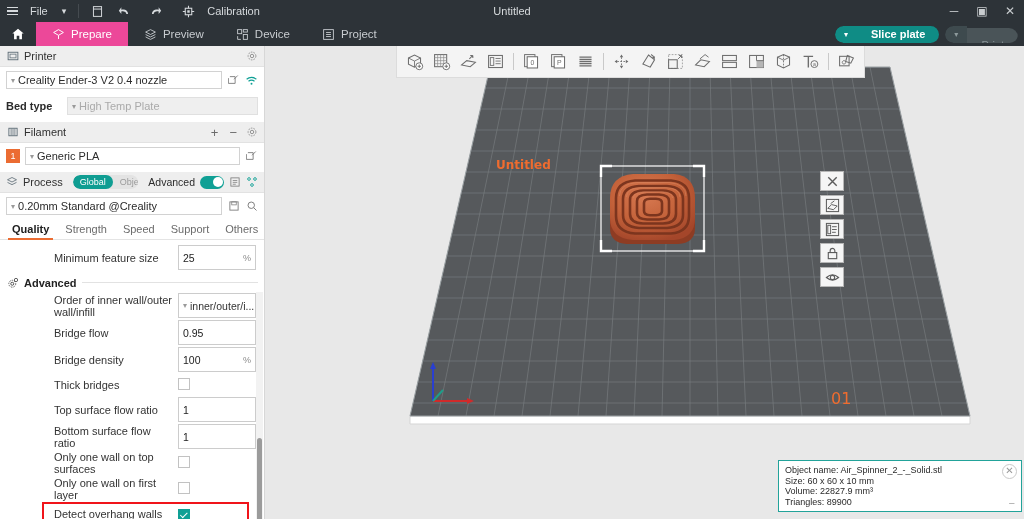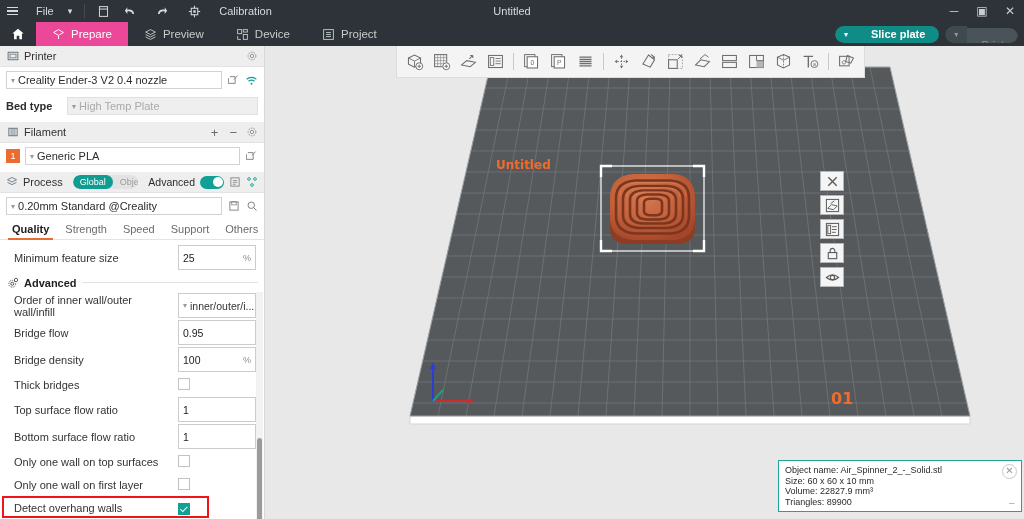--- a/index.html
+++ b/index.html
@@ -12,21 +12,21 @@
   #app { position: relative; width: 1024px; height: 519px; }
 
   
   .titlebar {
     position: absolute; top: 0; left: 0; width: 1024px; height: 22px;
     background: #2d3338; display: flex; align-items: center;
     color: #cfd3d6; font-size: 11px;
   }
   .tb-left { display: flex; align-items: center; height: 22px; }
   .tb-item {
-    display: flex; align-items: center; gap: 18px;
+    display: flex; align-items: center; gap: 12px;
     padding: 0 7px; height: 22px; color: #d6dadd; font-size: 11px;
     white-space: nowrap;
   }
   .hamburger { display: inline-flex; flex-direction: column; gap: 2px; }
   .hamburger i { display: block; width: 11px; height: 1.5px; background: #d6dadd; }
   .tb-sep { width: 1px; height: 14px; background: #454b50; margin: 0 5px; }
   .tb-title {
     position: absolute; left: 0; width: 1024px; text-align: center;
     font-size: 11px; color: #d8dcde; pointer-events: none;
   }
@@ -124,21 +124,21 @@
   .subtabs { display: flex; gap: 0; padding: 0 4px; border-bottom: 1px solid #e4e4e4; }
   .subtab { padding: 4px 8px 4px; font-size: 11px; color: #6b6b6b; position: relative; }
   .subtab.active { color: #202020; font-weight: bold; }
   .subtab.active::after {
     content: ""; position: absolute; left: 4px; right: 4px; bottom: -1px;
     height: 2px; background: #eb6c32;
   }
 
   
   .setlist { position: relative; }
-  .srow { display: flex; align-items: center; min-height: 23px; padding: 1px 8px 1px 14px; }
+  .srow { display: flex; align-items: center; min-height: 23px; padding: 1px 8px 1px 14px; margin-left: 40px; }
   .srow .sname { flex: 1; font-size: 11px; color: #333; line-height: 12px; padding-right: 6px; }
   .sctl { width: 78px; flex: none; }
   .inputbox {
     height: 25px; border: 1px solid #ccc; background: #fff;
     display: flex; align-items: center; padding: 0 4px;
     font-size: 10.5px; color: #222;
   }
   .inputbox .unit { margin-left: auto; color: #8b8b8b; font-size: 9px; }
   .inputbox.combo2 { gap: 3px; color: #333; }
   .chkbox {
@@ -188,21 +188,21 @@
   }
   .vt-sep { width: 1px; height: 17px; background: #c9c9c9; margin: 0 3px; }
 
   .plate-label {
     position: absolute; left: 231px; top: 112px;
     color: #ef6c2f; font-size: 12px; font-weight: bold;
     font-family: "DejaVu Sans", sans-serif;
   }
   .plate-num {
     position: absolute; left: 566px; top: 343px;
-    color: #ef6c2f; font-size: 16px; font-weight: bold;
+    color: #ef6c2f; font-size: 16px; font-weight: normal;
     font-family: "DejaVu Sans", sans-serif;
   }
 
   .rtools {
     position: absolute; right: 180px; top: 125px;
     display: flex; flex-direction: column; gap: 4px;
   }
   .rt-btn {
     width: 24px; height: 20px; background: #f5f5f5; border: 1px solid #b6b6b6;
     display: flex; align-items: center; justify-content: center;

